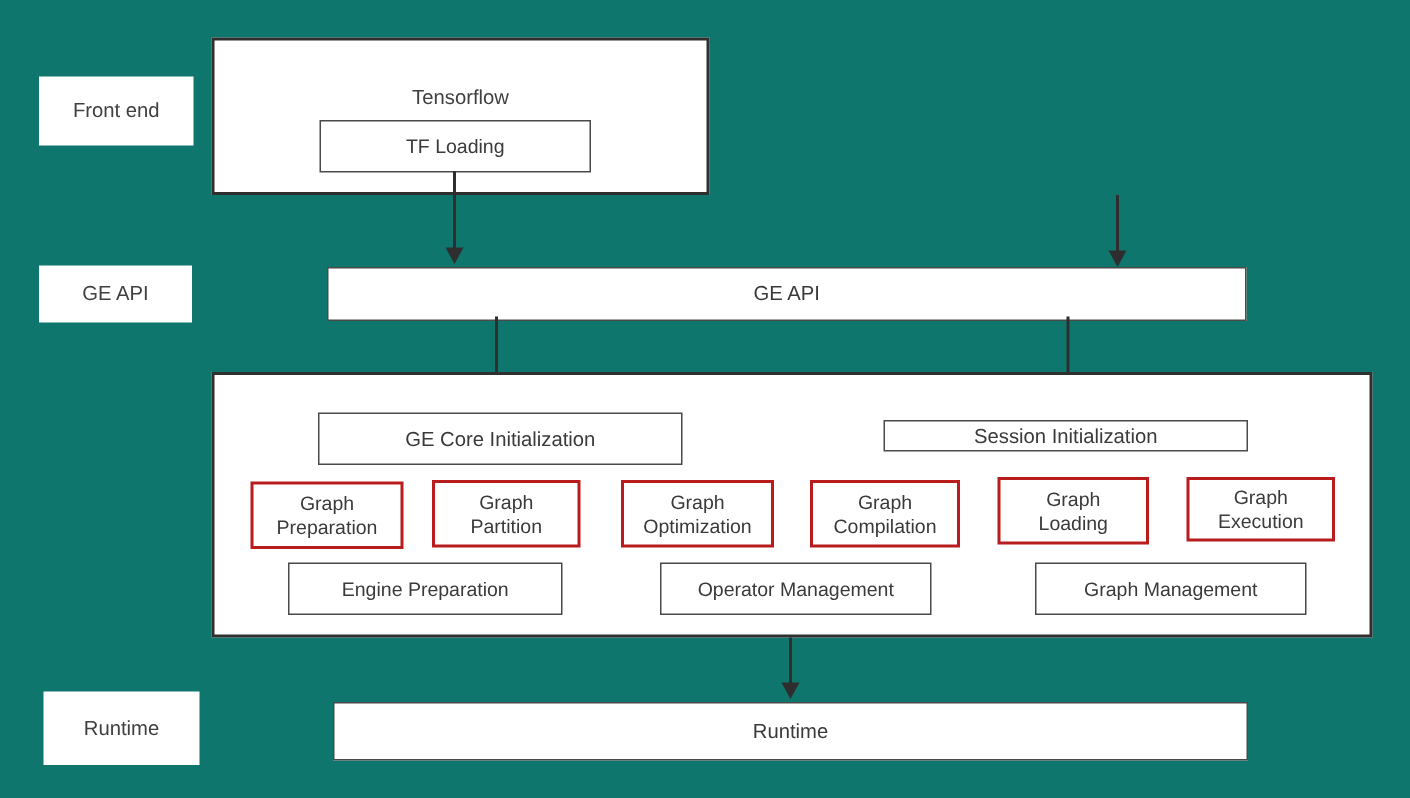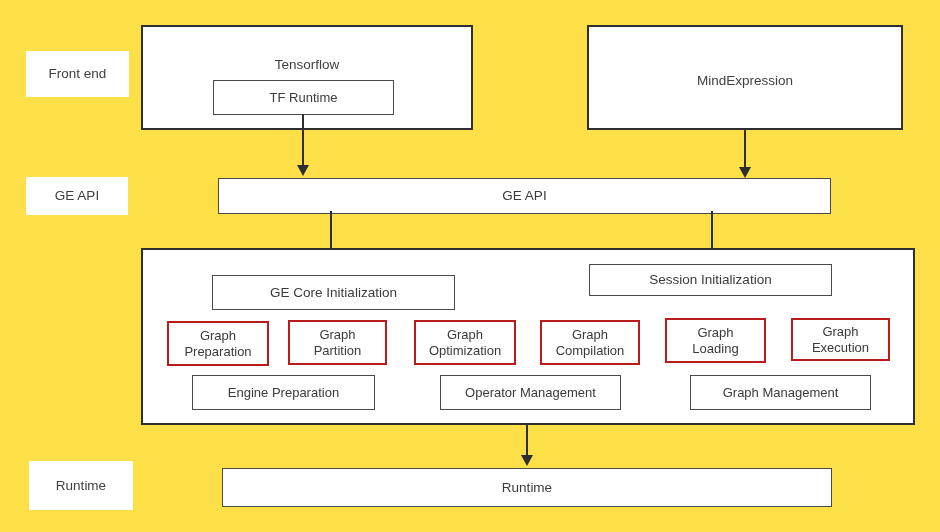--- a/index.html
+++ b/index.html
@@ -5,21 +5,21 @@
 <style>
   html, body {
     margin: 0;
     padding: 0;
     background: #000000;
   }
   #canvas {
     position: relative;
     width: 940px;
     height: 532px;
-    background: #fde047;
+    background: #0f766e;
     overflow: hidden;
     font-family: "Liberation Sans", "DejaVu Sans", sans-serif;
   }
   .box {
     position: absolute;
     background: #ffffff;
     color: #3a3a3a;
     display: flex;
     align-items: center;
     justify-content: center;
@@ -83,44 +83,41 @@
   <div class="box layer-label" style="left:26px; top:51px; width:103px; height:46px;">Front end</div>
 
   <div class="box layer-label" style="left:26px; top:177px; width:102px; height:38px;">GE API</div>
 
 
   <div class="box layer-label" style="left:29px; top:461px; width:104px; height:49px;">Runtime</div>
 
   <div class="box panel" style="left:141px; top:25px; width:332px; height:105px;">
     <div class="panel-title" style="top:30px;">Tensorflow</div>
   </div>
-  <div class="box node node-thin" style="left:213px; top:80px; width:181px; height:35px;">TF Runtime</div>
+  <div class="box node node-thin" style="left:213px; top:80px; width:181px; height:35px;">TF Loading</div>
 
-  <div class="box panel" style="left:587px; top:25px; width:316px; height:105px;">
-    <div class="panel-title" style="top:46px;">MindExpression</div>
-  </div>
 
   <div class="arrow-line" style="left:302px; top:114px; height:54px;"></div>
   <div class="arrow-head" style="left:297px; top:165px;"></div>
 
   <div class="arrow-line" style="left:744px; top:130px; height:40px;"></div>
   <div class="arrow-head" style="left:739px; top:167px;"></div>
 
   <div class="box node node-thin wide" style="left:218px; top:178px; width:613px; height:36px;">GE API</div>
 
   <div class="arrow-line" style="left:330px; top:211px; height:52px;"></div>
   <div class="arrow-head" style="left:325px; top:261px;"></div>
 
   <div class="arrow-line" style="left:711px; top:211px; height:52px;"></div>
   <div class="arrow-head" style="left:706px; top:261px;"></div>
 
   <div class="box panel" style="left:141px; top:248px; width:774px; height:177px;"></div>
 
   <div class="box node node-thin wide" style="left:212px; top:275px; width:243px; height:35px;">GE Core Initialization</div>
-  <div class="box node node-thin wide" style="left:589px; top:264px; width:243px; height:32px;">Session Initialization</div>
+  <div class="box node node-thin wide" style="left:589px; top:280px; width:243px; height:21px;">Session Initialization</div>
 
   <div class="box node" style="left:167px; top:321px; width:102px; height:45px;">Graph
 Preparation</div>
   <div class="box node" style="left:288px; top:320px; width:99px; height:45px;">Graph
 Partition</div>
   <div class="box node" style="left:414px; top:320px; width:102px; height:45px;">Graph
 Optimization</div>
   <div class="box node" style="left:540px; top:320px; width:100px; height:45px;">Graph
 Compilation</div>
   <div class="box node" style="left:665px; top:318px; width:101px; height:45px;">Graph

